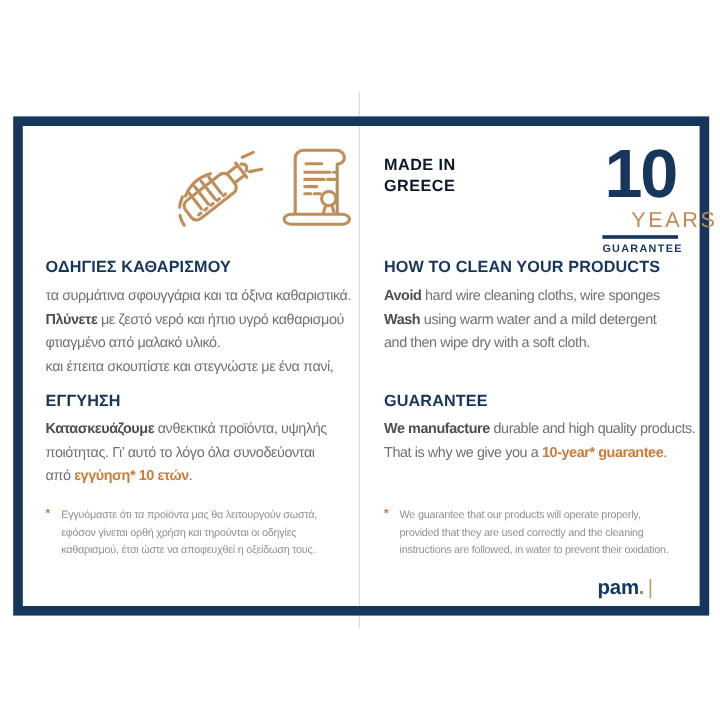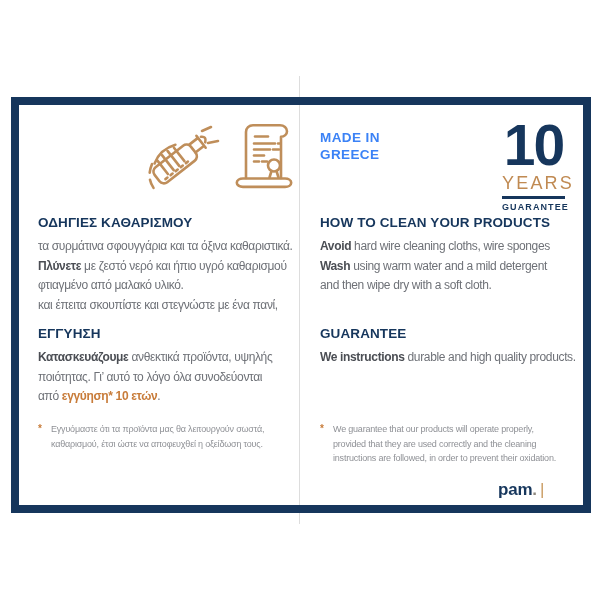--- a/index.html
+++ b/index.html
@@ -22,34 +22,34 @@
     border:8px solid #16365c;
     box-sizing:border-box;
     background:transparent;
   }
   .icons-block {
     position:absolute; left:141px; top:118px;
     display:flex; align-items:flex-start; gap:12px;
   }
   .made-in {
     position:absolute; left:320px; top:129px;
-    color:#3b82f6; font-size:13.5px; font-weight:bold;
+    color:#0f172a; font-size:13.5px; font-weight:bold;
     letter-spacing:0.4px; line-height:17px;
   }
   .badge {
     position:absolute; left:502px; top:119px; width:63px;
     text-align:center;
   }
   .badge-number {
     color:#16365c; font-size:57px; font-weight:bold;
     line-height:52px; letter-spacing:-2px;
   }
   .badge-years {
     color:#c08a52; font-size:18px; letter-spacing:2.2px;
-    line-height:22px; margin-top:1px;
+    line-height:22px; margin-top:1px;margin-left:24px;
   }
   .badge-rule { height:2.5px; background:#16365c; margin:2px 0 3px 0; }
   .badge-guarantee {
     color:#16365c; font-size:9px; font-weight:bold; letter-spacing:1.1px;
   }
   .section { position:absolute; }
   .sec-heading {
     color:#16365c; font-size:13.5px; font-weight:bold;
     letter-spacing:0.1px; margin-bottom:7px; white-space:nowrap;
   }
@@ -140,35 +140,37 @@
 
 <div class="section" style="left:38px; top:326px;">
   <div class="sec-heading">ΕΓΓΥΗΣΗ</div>
   <div class="body-line"><b>Κατασκευάζουμε</b><span> ανθεκτικά προϊόντα, υψηλής</span></div>
   <div class="body-line">ποιότητας. Γι’ αυτό το λόγο όλα συνοδεύονται</div>
   <div class="body-line"><span>από </span><span class="accent">εγγύηση* 10 ετών</span><span>.</span></div>
 </div>
 
 <div class="section" style="left:320px; top:326px;">
   <div class="sec-heading">GUARANTEE</div>
-  <div class="body-line"><b>We instructions</b><span> durable and high quality products.</span></div>
+  <div class="body-line"><b>We manufacture</b><span> durable and high quality products.</span></div>
+  <div class="body-line"><span>That is why we give you a </span><span class="accent">10-year* guarantee</span><span>.</span></div>
 </div>
 
 <div class="section footnote" style="left:38px; top:422px;">
   <div class="footnote-mark">*</div>
   <div class="footnote-lines">
     <div class="footnote-line">Εγγυόμαστε ότι τα προϊόντα μας θα λειτουργούν σωστά,</div>
+    <div class="footnote-line">εφόσον γίνεται ορθή χρήση και τηρούνται οι οδηγίες</div>
     <div class="footnote-line">καθαρισμού, έτσι ώστε να αποφευχθεί η οξείδωση τους.</div>
   </div>
 </div>
 
 <div class="section footnote" style="left:320px; top:422px;">
   <div class="footnote-mark">*</div>
   <div class="footnote-lines">
     <div class="footnote-line">We guarantee that our products will operate properly,</div>
     <div class="footnote-line">provided that they are used correctly and the cleaning</div>
-    <div class="footnote-line">instructions are followed, in order to prevent their oxidation.</div>
+    <div class="footnote-line">instructions are followed, in water to prevent their oxidation.</div>
   </div>
 </div>
 
 <div class="brand">
   <span class="brand-name">pam</span><span class="brand-dot">.</span><span class="brand-cursor">|</span>
 </div>
 
 </body></html>

